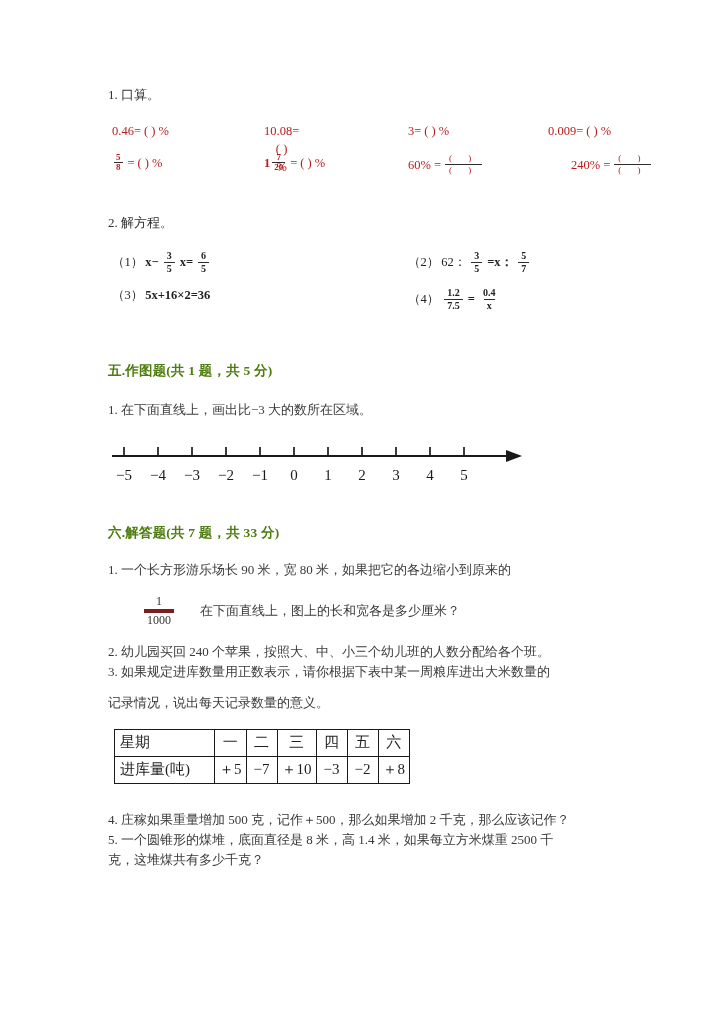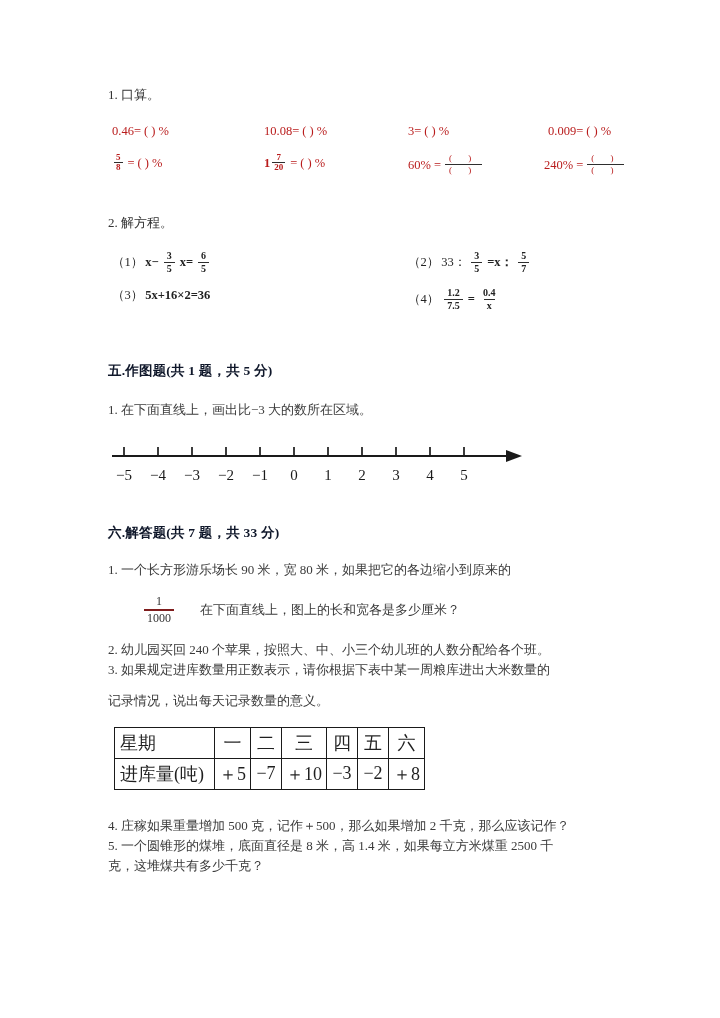--- a/index.html
+++ b/index.html
@@ -27,21 +27,21 @@
     position: absolute;
     left: 108px;
     top: 86px;
     width: 560px;
   }
 
   
   .sec-head {
     font-weight: bold;
     font-size: 13.5px;
-    color: #0f172a;
+    color: #4d7c0f;
     letter-spacing: .2px;
   }
   .q-line {
     font-size: 13px;
     color: #3a3a3a;
     line-height: 1.55;
   }
 
   
   .oral-title { font-size: 13px; color: #333; }
@@ -128,21 +128,21 @@
     height: 60px;
     margin-top: 18px;
   }
   .numline-svg { display: block; }
 
   
   .rice-table {
     border-collapse: collapse;
     margin-top: 16px;
     margin-left: 6px;
-    font-size: 18px;
+    font-size: 15px;
   }
   .rice-table td {
     border: 1px solid #1a1a1a;
     padding: 3px 4px;
     text-align: center;
     white-space: nowrap;
     height: 20px;
     color: #1f1f1f;
   }
   .rice-table td.rowhead {
@@ -163,39 +163,39 @@
   }
   .frac-1000 {
     display: inline-flex;
     flex-direction: column;
     align-items: center;
     font-size: 12px;
     line-height: 1.25;
     color: #333;
   }
   .frac-1000 .num { padding: 0 6px; }
-  .frac-1000 .den { padding: 0 3px; border-top: 2px solid #7f1d1d; }
+  .frac-1000 .den { padding: 0 3px; border-top: 4px solid #7f1d1d; }
 </style>
 </head>
 <body>
 
 <div class="page">
   <div class="content">
 
     <div class="oral-title">1. 口算。</div>
 
     <div class="oral-rows">
 
       <div class="oral-row">
         <div class="cell" style="left:4px;">
           <span>0.46=</span>
           <span>(      )</span>
           <span>%</span>
         </div>
-        <div class="cell" style="left:156px;">
+        <div class="cell" style="left:156px;flex-direction:column;">
           <span>10.08=</span>
           <span>(      )</span>
           <span>%</span>
         </div>
         <div class="cell" style="left:300px;">
           <span>3=</span>
           <span>(      )</span>
           <span>%</span>
         </div>
         <div class="cell" style="left:440px;">
@@ -231,21 +231,21 @@
 
         <div class="cell" style="left:300px;">
           <span>60%</span>
           <span>=</span>
           <span class="frac-blank">
             <span class="num">(      )</span>
             <span class="den">(      )</span>
           </span>
         </div>
 
-        <div class="cell" style="left:436px;">
+        <div class="cell" style="left:463px;">
           <span>240%</span>
           <span>=</span>
           <span class="frac-blank">
             <span class="num">(      )</span>
             <span class="den">(      )</span>
           </span>
         </div>
       </div>
     </div>
 
@@ -263,21 +263,21 @@
           </span>
           <span class="var">x=</span>
           <span class="bigfrac">
             <span class="num">6</span>
             <span class="den">5</span>
           </span>
         </div>
 
         <div class="eq" style="left:300px;">
           <span>（2）</span>
-          <span>33：</span>
+          <span>62：</span>
           <span class="bigfrac">
             <span class="num">3</span>
             <span class="den">5</span>
           </span>
           <span class="var">=x：</span>
           <span class="bigfrac">
             <span class="num">5</span>
             <span class="den">7</span>
           </span>
         </div>

